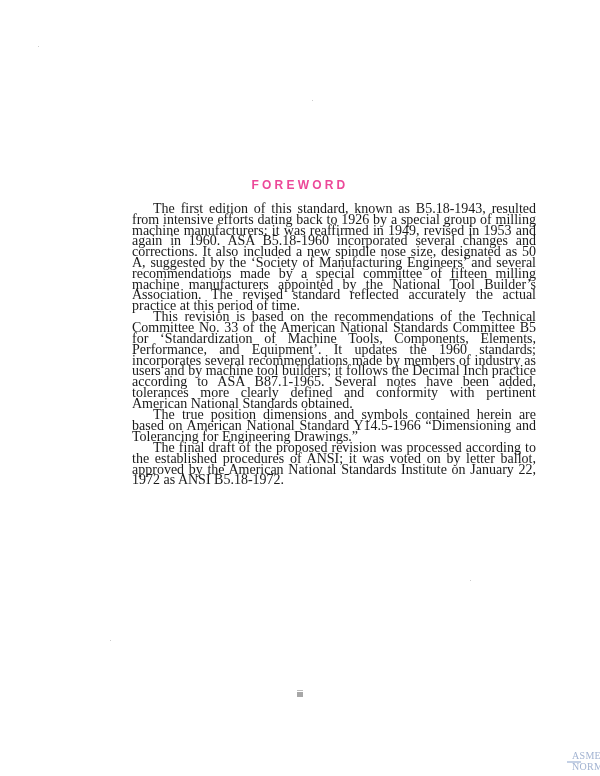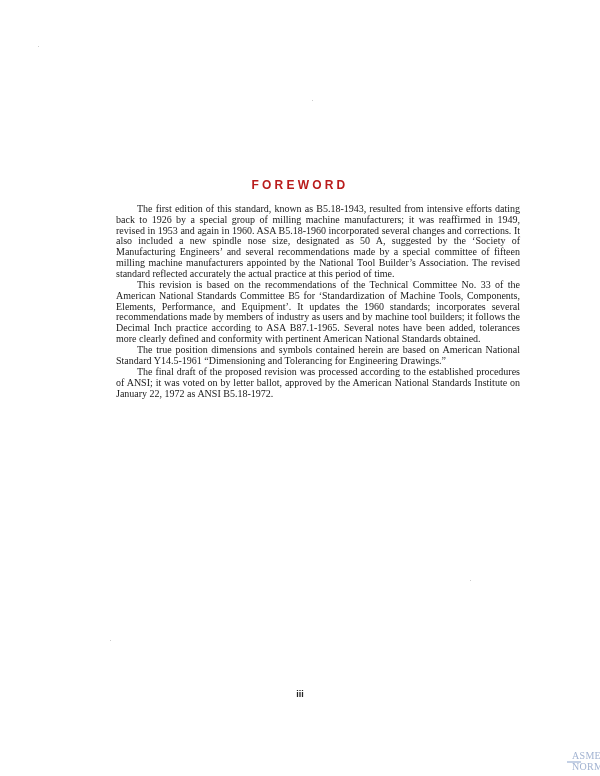--- a/index.html
+++ b/index.html
@@ -3,50 +3,50 @@
   <meta charset="utf-8">
   <style>
     html, body { margin: 0; padding: 0; }
     body {
       width: 600px; height: 776px; background: #ffffff; position: relative; overflow: hidden;
       font-family: "Liberation Serif", "DejaVu Serif", serif; color: #1a1a1a;
     }
     .heading {
       position: absolute; top: 178px; left: 0; width: 600px; text-align: center;
       font-family: "Liberation Sans", "DejaVu Sans", sans-serif; font-weight: bold;
-      font-size: 12px; letter-spacing: 3.2px; color: #b91c1c;
+      font-size: 12px; letter-spacing: 3.2px; color: #ec4899;
     }
     .body-text {
-      position: absolute; top: 204px; left: 116px; width: 404px;
-      font-size: 10px; line-height: 10.8px; text-align: justify;
+      position: absolute; top: 204px; left: 132px; width: 404px;
+      font-size: 14px; line-height: 10.8px; text-align: justify;
     }
     .body-text p { margin: 0 0 0.5px 0; text-indent: 21px; }
     .page-num {
       position: absolute; top: 689px; left: 0; width: 600px; text-align: center;
-      font-family: "Liberation Sans", "DejaVu Sans", sans-serif; font-size: 9px; color: #222; font-weight: bold;
+      font-family: "Liberation Sans", "DejaVu Sans", sans-serif; font-size: 9px; color: #222;
     }
     .watermark {
       position: absolute; top: 750px; left: 572px;
       font-size: 10px; color: #8ba0c6; letter-spacing: 0.3px; opacity: 0.8;
     }
     .watermark-sub {
       position: absolute; top: 761px; left: 567px; width: 14px; height: 2px;
       background: #9fb2d3; opacity: 0.6;
     }
     .speck { position: absolute; width: 1px; height: 1px; background: #ccc; }
   </style>
 </head>
 <body>
 
 <div class="heading">FOREWORD</div>
 
 <div class="body-text">
   <p>The first edition of this standard, known as B5.18-1943, resulted from intensive efforts dating back to 1926 by a special group of milling machine manufacturers; it was reaffirmed in 1949, revised in 1953 and again in 1960. ASA B5.18-1960 incorporated several changes and corrections. It also included a new spindle nose size, designated as 50 A, suggested by the ‘Society of Manufacturing Engineers’ and several recommendations made by a special committee of fifteen milling machine manufacturers appointed by the National Tool Builder’s Association. The revised standard reflected accurately the actual practice at this period of time.</p>
   <p>This revision is based on the recommendations of the Technical Committee No. 33 of the American National Standards Committee B5 for ‘Standardization of Machine Tools, Components, Elements, Performance, and Equipment’. It updates the 1960 standards; incorporates several recommendations made by members of industry as users and by machine tool builders; it follows the Decimal Inch practice according to ASA B87.1-1965. Several notes have been added, tolerances more clearly defined and conformity with pertinent American National Standards obtained.</p>
-  <p>The true position dimensions and symbols contained herein are based on American National Standard Y14.5-1961 “Dimensioning and Tolerancing for Engineering Drawings.”</p>
+  <p>The true position dimensions and symbols contained herein are based on American National Standard Y14.5-1966 “Dimensioning and Tolerancing for Engineering Drawings.”</p>
   <p>The final draft of the proposed revision was processed according to the established procedures of ANSI; it was voted on by letter ballot, approved by the American National Standards Institute on January 22, 1972 as ANSI B5.18-1972.</p>
 </div>
 
 <div class="page-num">iii</div>
 
 <div class="watermark">ASME NORM</div>
 <div class="watermark-sub"></div>
 
 <div class="speck" style="top:46px;left:38px;"></div>
 <div class="speck" style="top:100px;left:312px;"></div>

